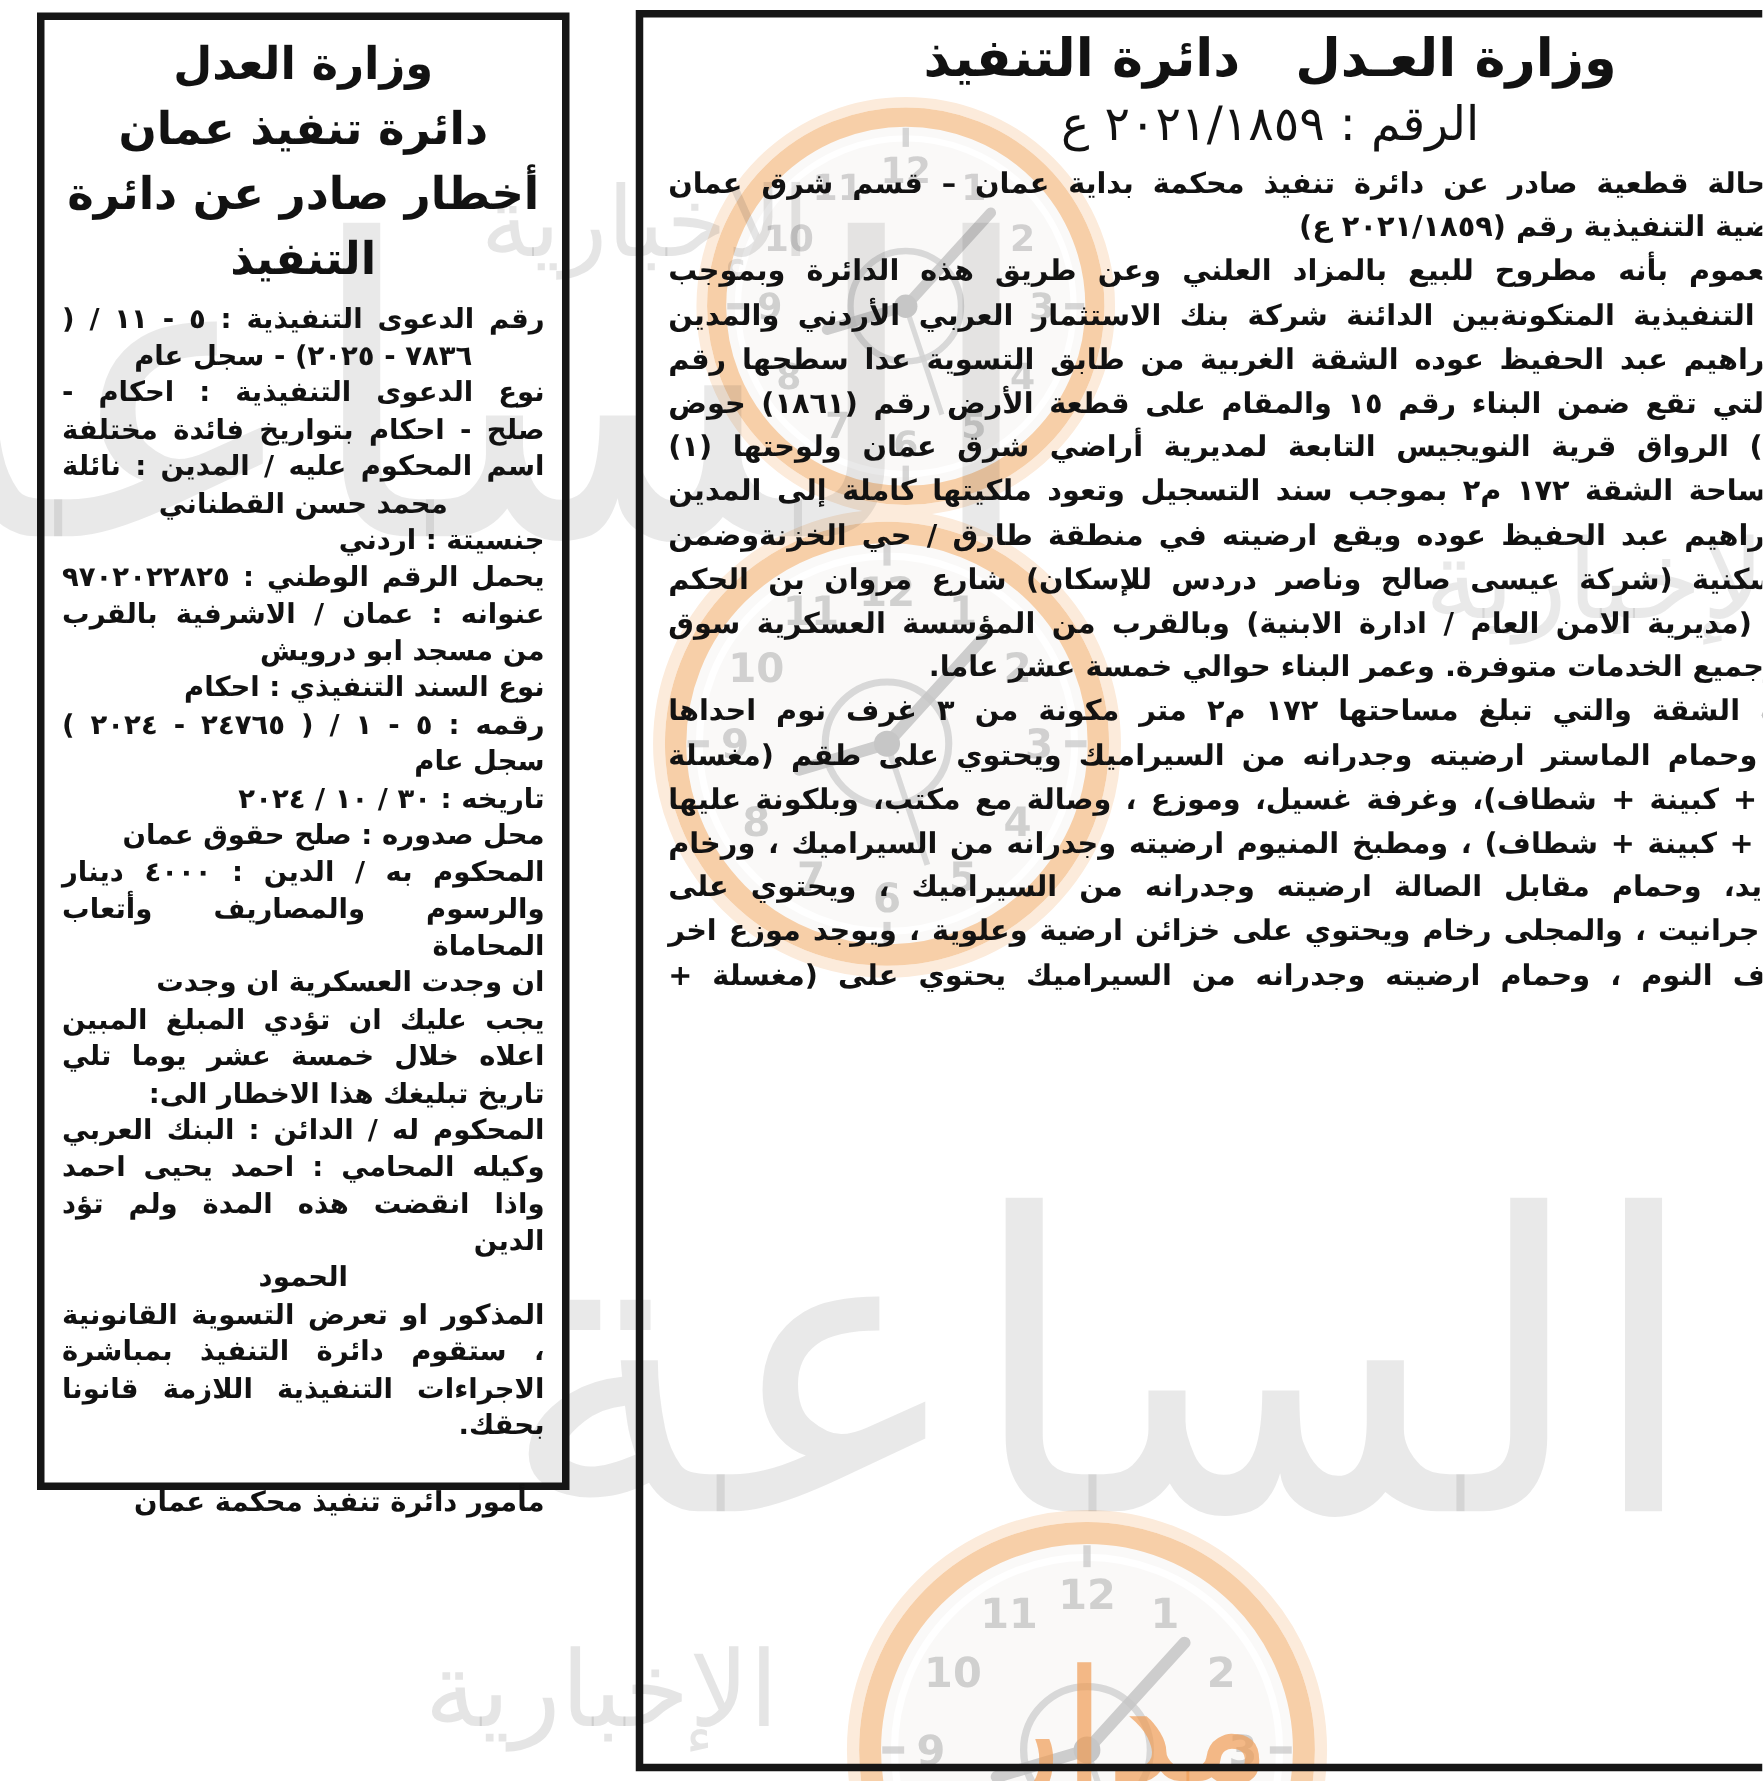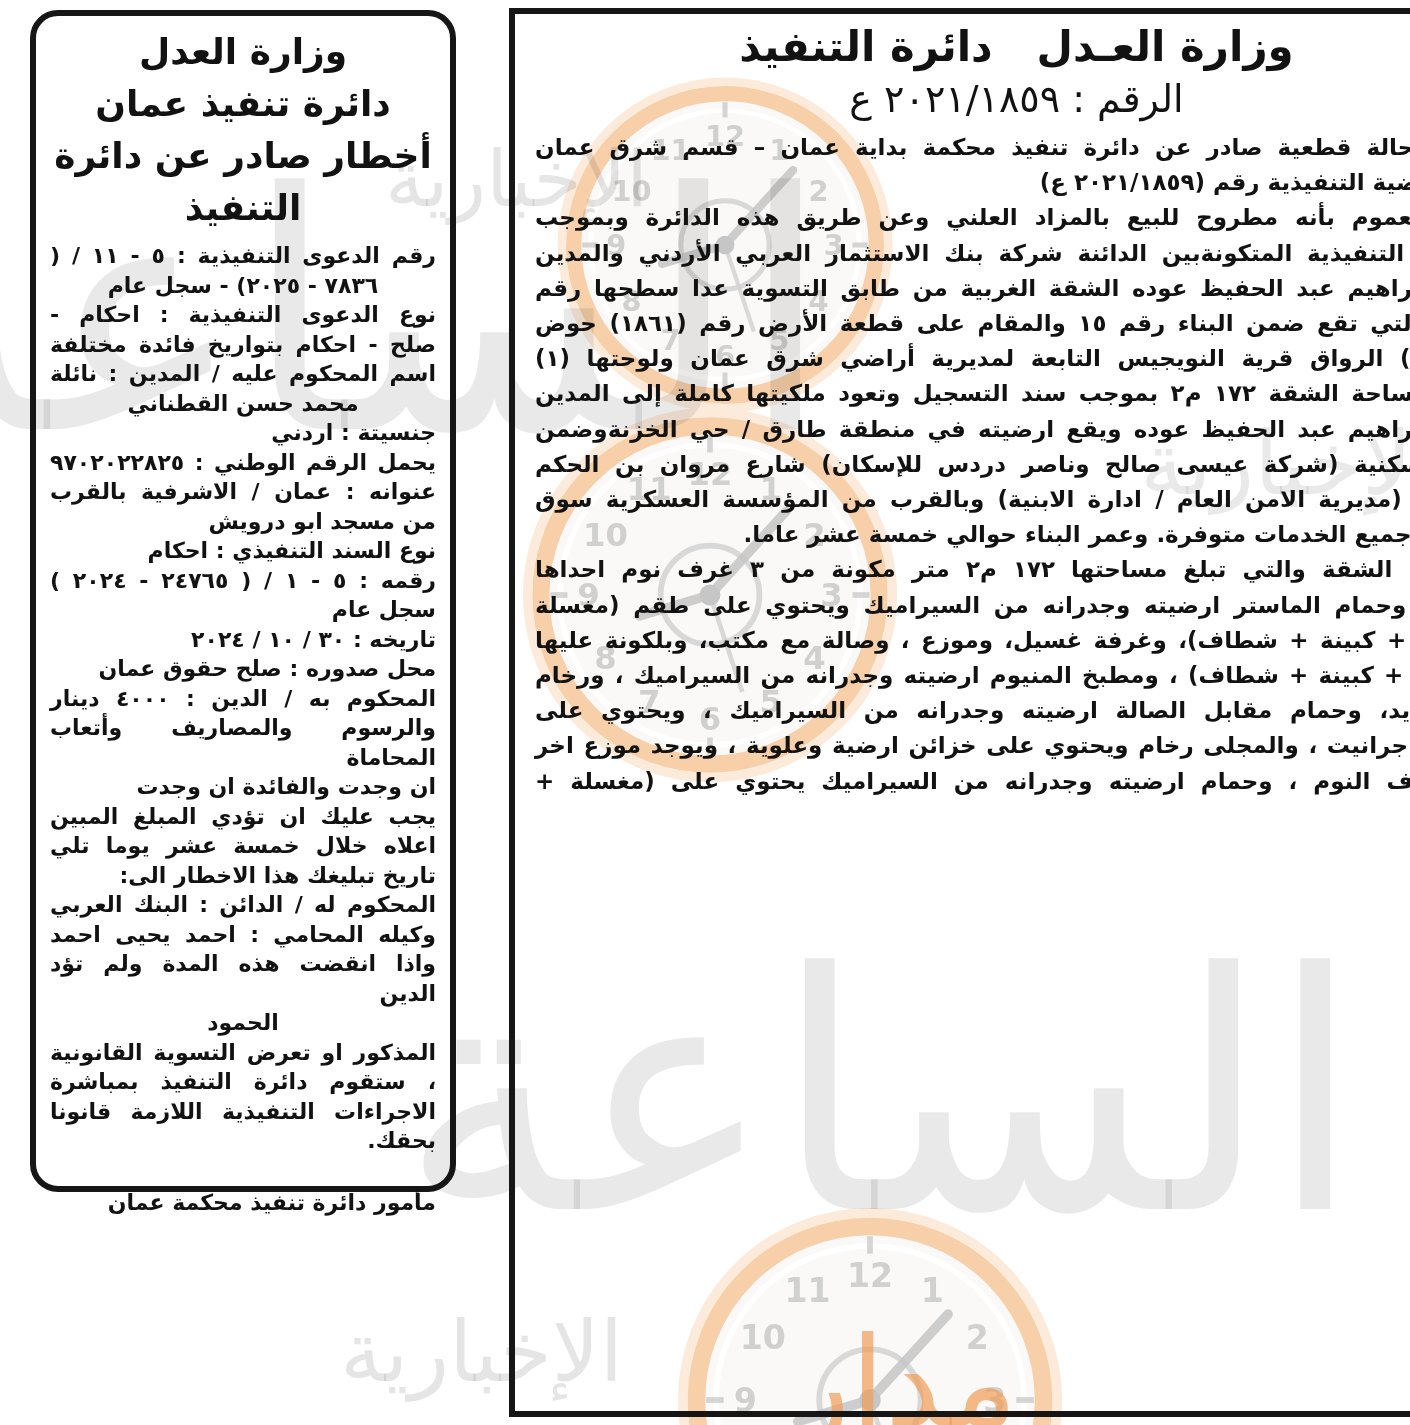--- a/index.html
+++ b/index.html
@@ -17,21 +17,21 @@
   .wm-sa3a2   { left:400px;  top:930px;  font-size:330px; color:rgba(40,40,40,0.10); }
   .wm-akhbar1 { left:385px;  top:140px;  font-size:78px;  color:rgba(40,40,40,0.12); }
   .wm-akhbar2 { left:340px;  top:1310px; font-size:84px;  color:rgba(40,40,40,0.12); }
   .wm-akhbar3 { left:1140px; top:420px;  font-size:88px;  color:rgba(40,40,40,0.10); }
   .wm-madar   { left:790px;  top:1320px; font-size:125px; color:rgba(240,157,86,0.70); }
   
   .box {
     position:absolute; z-index:2; box-sizing:border-box; background:transparent;
     border:6px solid #161616; color:#121212;
   }
-  #left-box  { left:30px;  top:10px; width:426px; height:1182px; padding:10px 14px;border-radius:28px; }
+  #left-box  { left:30px;  top:10px; width:426px; height:1182px; padding:10px 14px; }
   #right-box { left:509px; top:8px;  width:1015px; height:1409px; padding:6px 20px; }
 
   .lb-head { text-align:center; font-size:36px; font-weight:bold; line-height:52px; }
   .lb-body { margin-top:7px; }
   .lb-line { font-size:22px; font-weight:bold; line-height:29.5px; text-align:right; }
   .lb-line.j { text-align:justify; text-align-last:justify; }
   .lb-line.c { text-align:center; }
   .lb-sig  { margin-top:34px; font-size:22px; font-weight:bold; text-align:right; }
 
   .rb-title1 { text-align:center; font-size:42px; font-weight:bold; line-height:54px; white-space:pre-wrap; }
@@ -117,21 +117,21 @@
       <div class="lb-line j">يحمل الرقم الوطني : ٩٧٠٢٠٢٢٨٢٥</div>
       <div class="lb-line j">عنوانه : عمان / الاشرفية بالقرب</div>
       <div class="lb-line">من مسجد ابو درويش</div>
       <div class="lb-line">نوع السند التنفيذي : احكام</div>
       <div class="lb-line j">رقمه : ٥ - ١ / ( ٢٤٧٦٥ - ٢٠٢٤ )</div>
       <div class="lb-line">سجل عام</div>
       <div class="lb-line">تاريخه : ٣٠ / ١٠ / ٢٠٢٤</div>
       <div class="lb-line">محل صدوره : صلح حقوق عمان</div>
       <div class="lb-line j">المحكوم به / الدين : ٤٠٠٠ دينار</div>
       <div class="lb-line j">والرسوم والمصاريف وأتعاب المحاماة</div>
-      <div class="lb-line">ان وجدت والفائدة ان وجدت</div>
+      <div class="lb-line">ان وجدت العسكرية ان وجدت</div>
       <div class="lb-line j">يجب عليك ان تؤدي المبلغ المبين</div>
       <div class="lb-line j">اعلاه خلال خمسة عشر يوما تلي</div>
       <div class="lb-line">تاريخ تبليغك هذا الاخطار الى:</div>
       <div class="lb-line j">المحكوم له / الدائن : البنك العربي</div>
       <div class="lb-line j">وكيله المحامي : احمد يحيى احمد</div>
       <div class="lb-line j">واذا انقضت هذه المدة ولم تؤد الدين</div>
       <div class="lb-line c">الحمود</div>
       <div class="lb-line j">المذكور او تعرض التسوية القانونية</div>
       <div class="lb-line j">، ستقوم دائرة التنفيذ بمباشرة</div>
       <div class="lb-line j">الاجراءات التنفيذية اللازمة قانونا</div>

